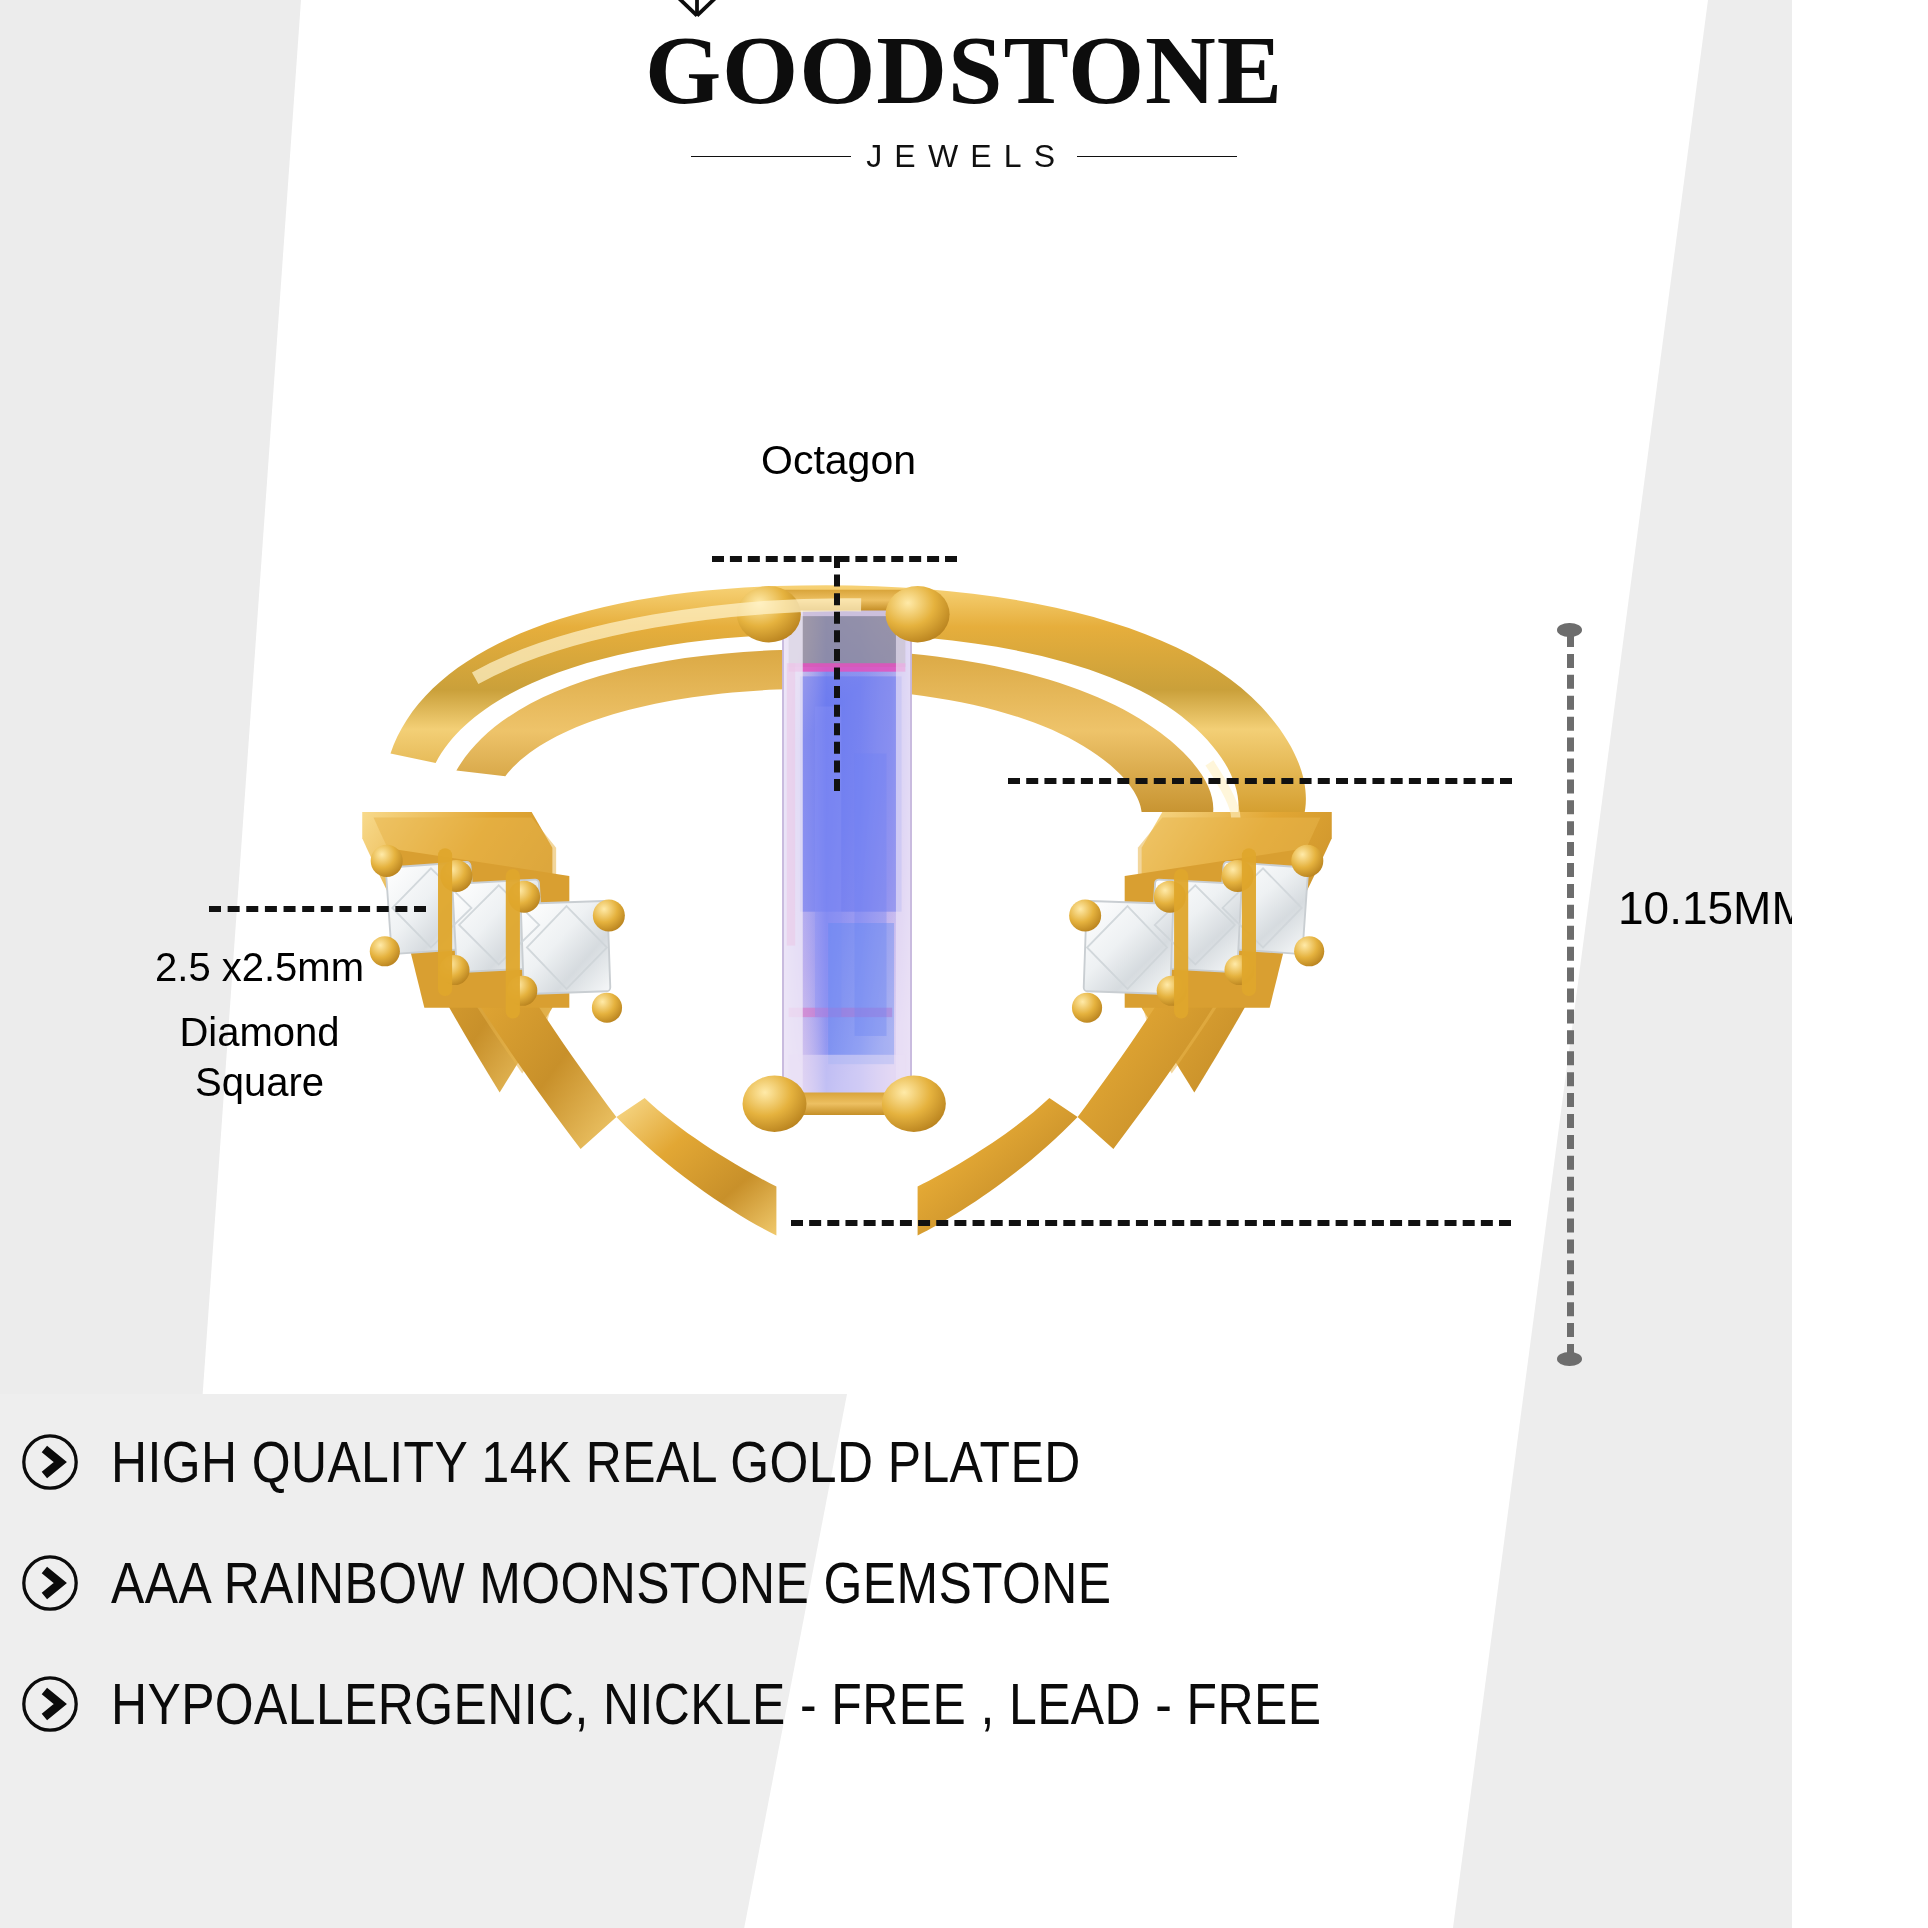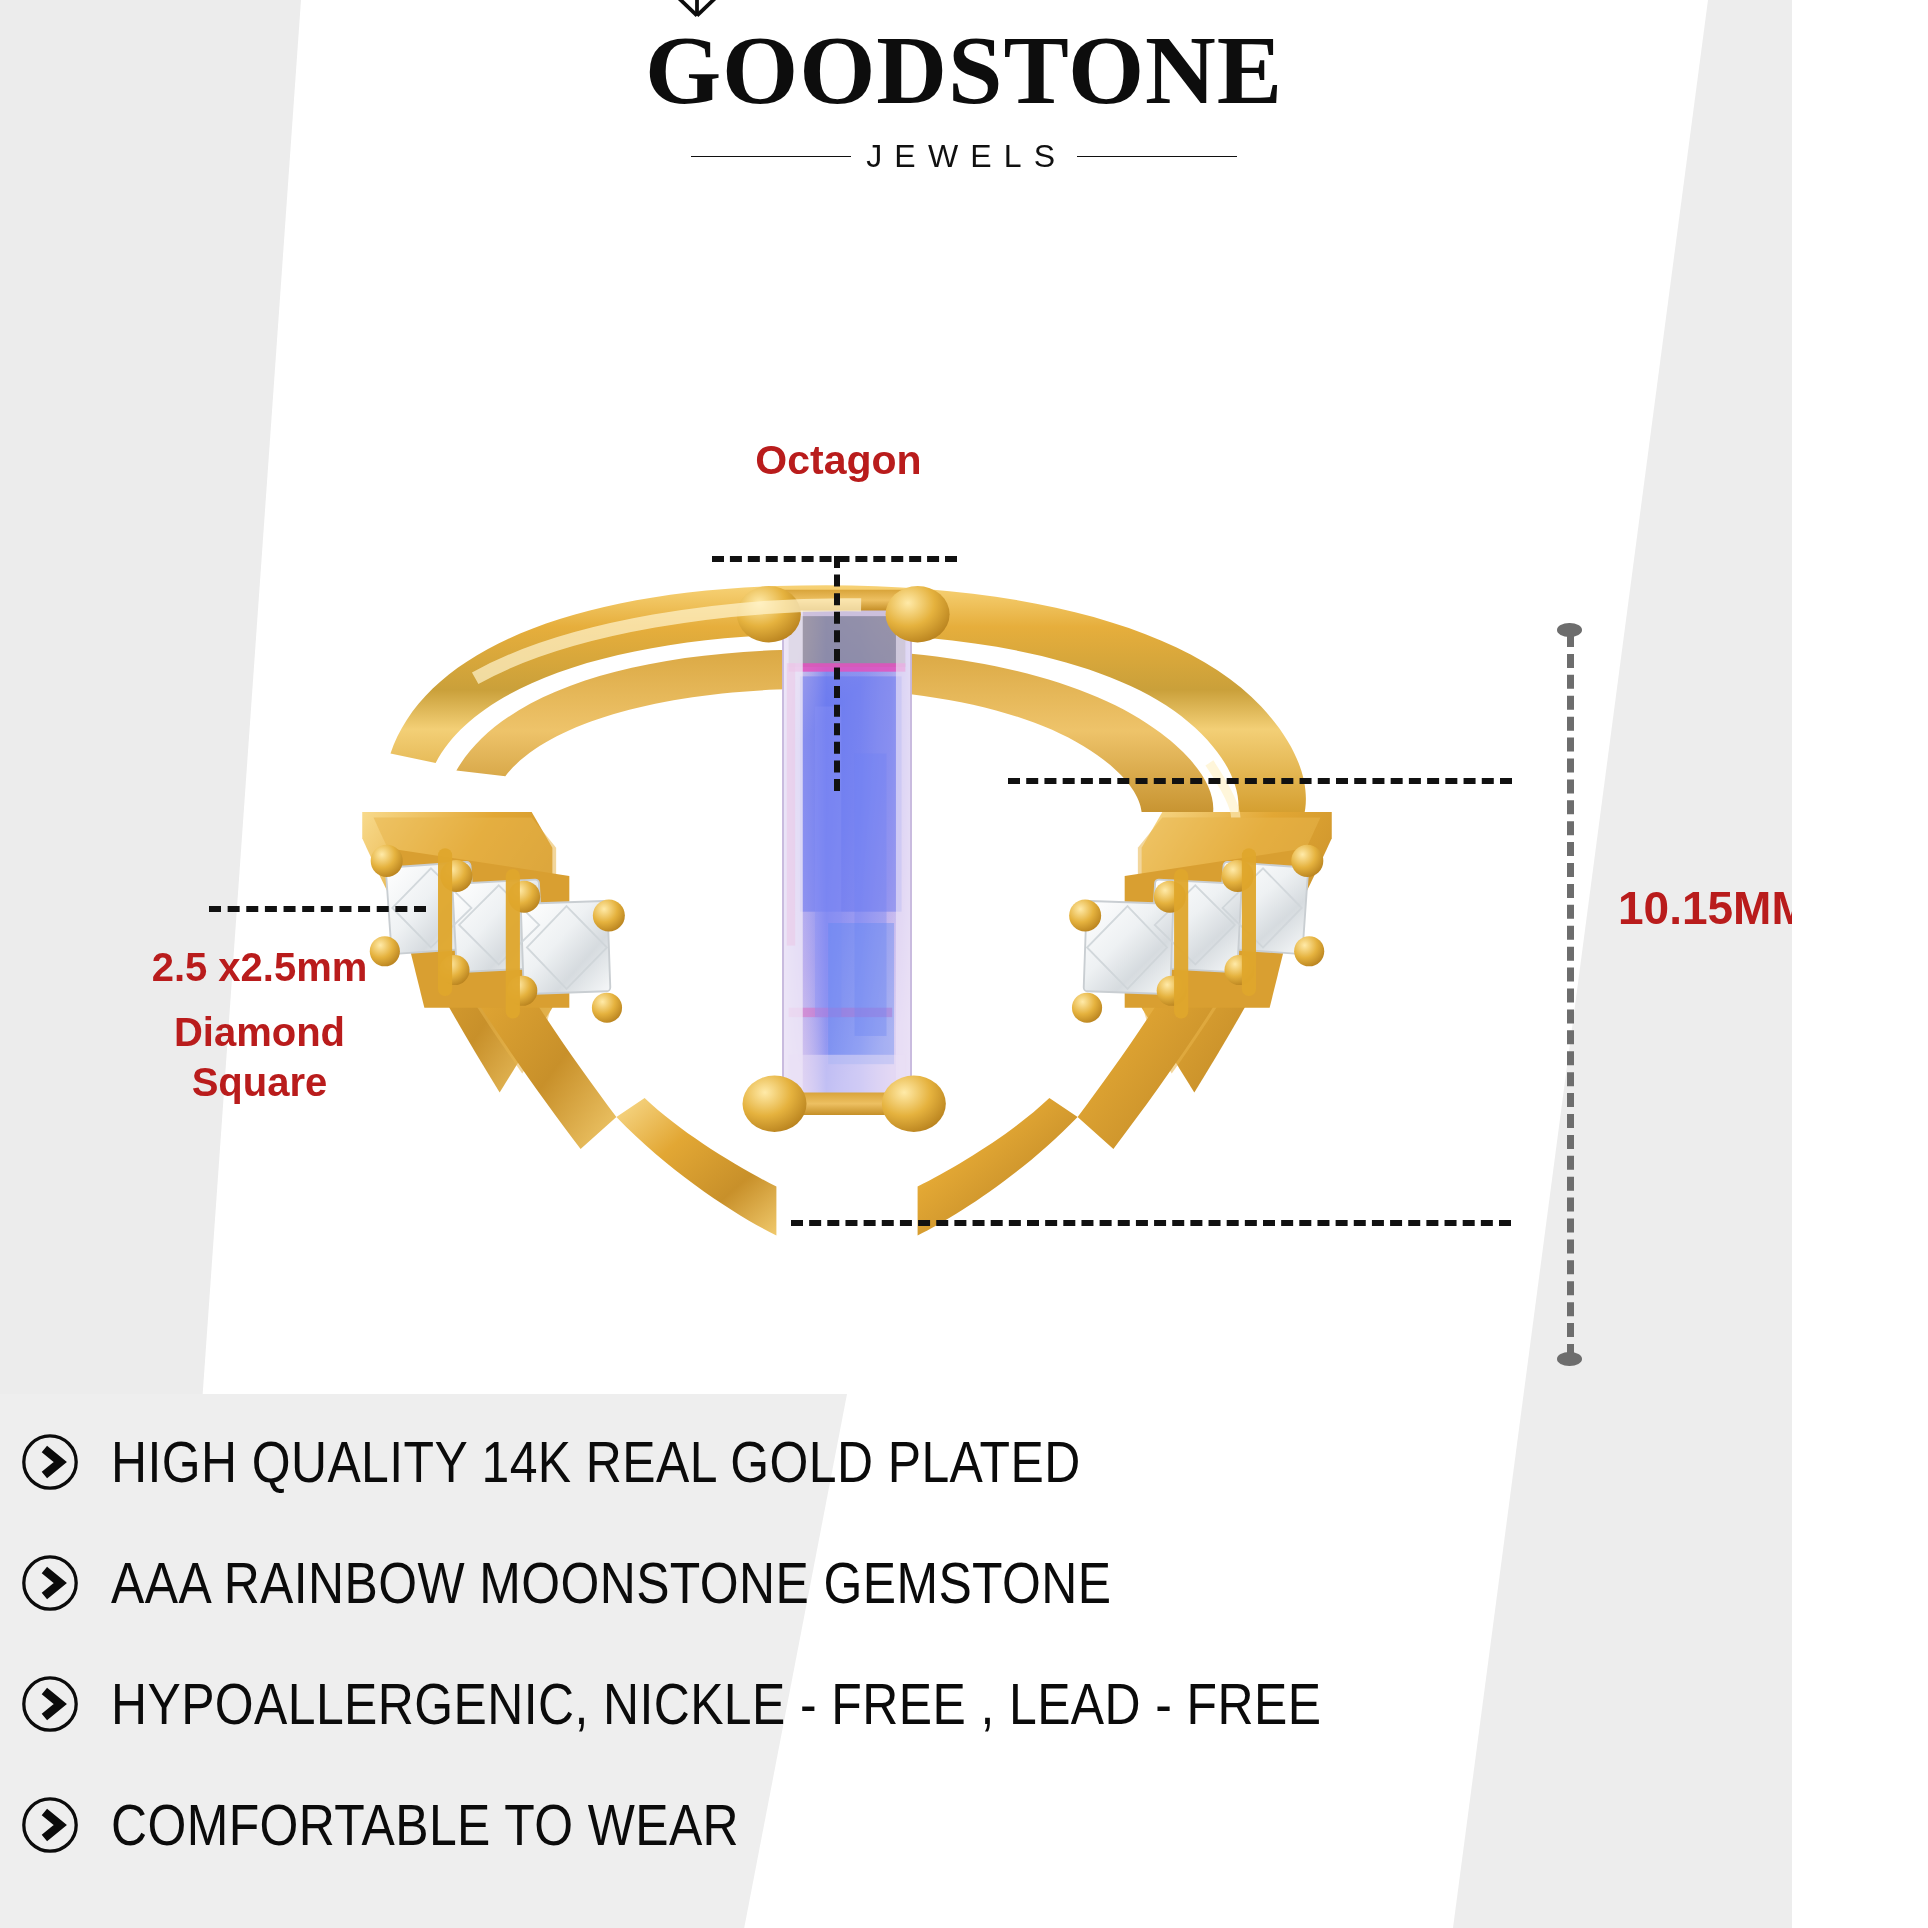--- a/index.html
+++ b/index.html
@@ -50,21 +50,21 @@
   .logo-sub .jewels{
     font-family:"Liberation Sans", sans-serif;
     font-size:32px;letter-spacing:12.2px;color:#101010;font-weight:400;
     padding-left:5.6px;
   }
 
   
   .ring-wrap{position:absolute;left:334px;top:565px;width:1026px;height:716px;}
 
   
-  .anno{position:absolute;color:#b91c1c;font-size:41px;line-height:1.25;font-weight:bold;}
+  .anno{position:absolute;color:#000000;font-size:41px;line-height:1.25;}
   .anno-octagon{left:650px;top:435px;width:377px;text-align:center;}
   .anno-square{left:71px;top:942px;width:377px;text-align:center;font-size:40px;}
   .anno-height{left:1618px;top:880px;font-size:46px;white-space:nowrap;}
 
   
   .dash-h{
     position:absolute;height:0;border-top:6.6px dashed #111;
   }
   .dash-v{
     position:absolute;width:0;border-left:6.6px dashed #111;
@@ -381,26 +381,17 @@
     <div class="feature-row">
       <span class="bullet-icon">
         <svg width="58" height="58" viewBox="0 0 62 62">
           <circle cx="31" cy="31" r="28" fill="none" stroke="#0b0b0b" stroke-width="3.5"></circle>
           <path d="M25 17 L42 31 L25 45" fill="none" stroke="#0b0b0b" stroke-width="9" stroke-linecap="butt" stroke-linejoin="miter"></path>
         </svg>
       </span>
       <span class="feature-text"> HYPOALLERGENIC, NICKLE - FREE , LEAD - FREE</span>
     </div>
 
-    <div class="feature-row">
-      <span class="bullet-icon">
-        <svg width="58" height="58" viewBox="0 0 62 62">
-          <circle cx="31" cy="31" r="28" fill="none" stroke="#0b0b0b" stroke-width="3.5"></circle>
-          <path d="M25 17 L42 31 L25 45" fill="none" stroke="#0b0b0b" stroke-width="9" stroke-linecap="butt" stroke-linejoin="miter"></path>
-        </svg>
-      </span>
-      <span class="feature-text">COMFORTABLE TO WEAR</span>
-    </div>
 
   </div>
 
 </div>
 
 
 </body></html>

